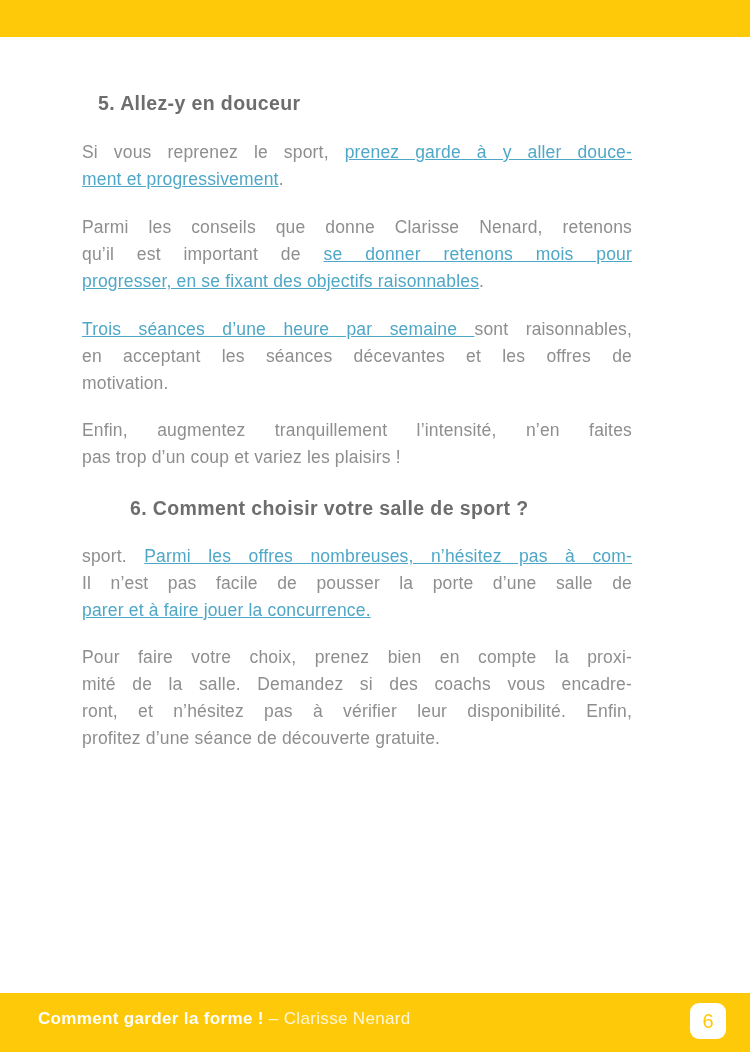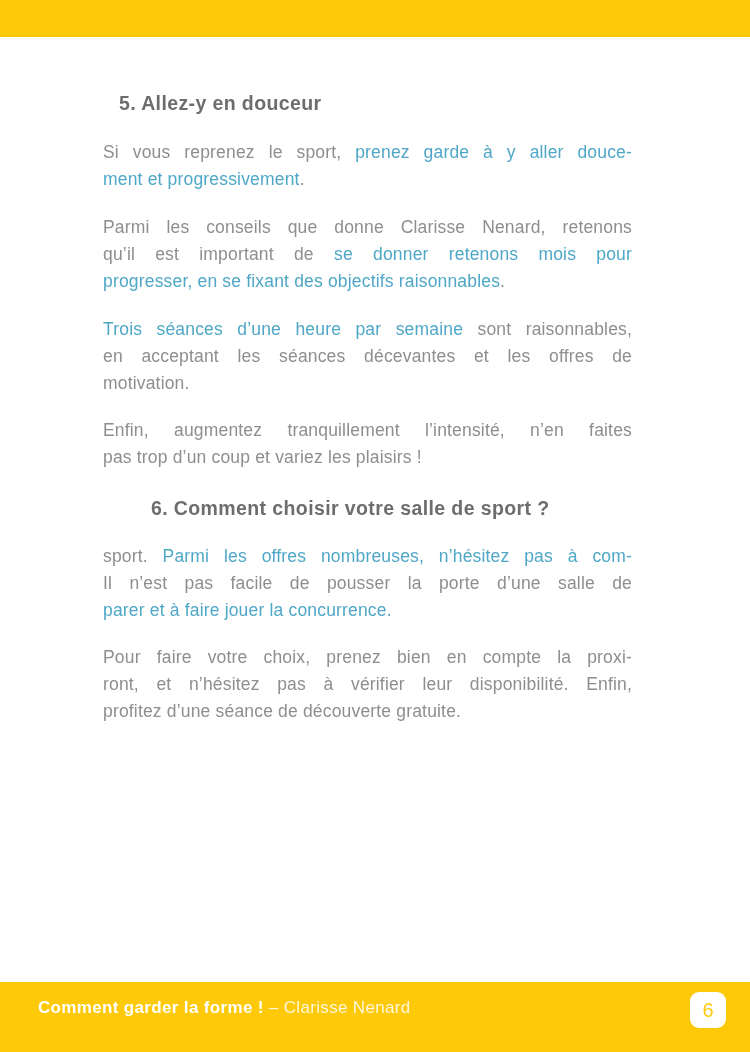--- a/index.html
+++ b/index.html
@@ -16,21 +16,21 @@
     background:#ffffff;
     font-family:"Liberation Sans", sans-serif;
     overflow:hidden;
   }
   .topbar{
     position:absolute;top:0;left:0;width:100%;height:37px;
     background:var(--yellow);
   }
   .content{
     position:absolute;top:37px;left:0;width:100%;
-    padding:0 118px 0 103px;
+    padding:0 118px 0 82px;
   }
   .heading{
     font-size:19.5px;
     font-weight:700;
     color:var(--heading);
     letter-spacing:0.02em;
     line-height:26px;
     margin-left:16px;
   }
   .h5{margin-top:53px;}
@@ -45,23 +45,23 @@
   .line{
     line-height:27px;
     text-align:left;
     white-space:normal;
   }
   .line.j{
     text-align:justify;
     text-align-last:justify;
   }
   .g{color:var(--gray);margin-top:46px;}
-  .b{color:var(--blue);}
+  .b{color:var(--blue);text-decoration:underline;}
   .footer{
-    position:absolute;bottom:0;left:0;width:100%;height:70px;
+    position:absolute;bottom:0;left:0;width:100%;height:59px;
     background:var(--yellow);
   }
   .footer-text{
     position:absolute;left:38px;top:15px;
     font-size:17px;line-height:22px;
     color:var(--white);
     letter-spacing:0.02em;
   }
   .footer-title{font-weight:700;color:var(--white);}
   .footer-author{font-weight:400;color:rgba(255,255,255,0.85);}
@@ -109,20 +109,21 @@
   <h2 class="heading h6">6. Comment choisir votre salle de sport ?</h2>
 
   <div class="para p5">
     <div class="line j"><span class="g">sport. </span><span class="b">Parmi les offres nombreuses, n’hésitez pas à com-</span></div>
     <div class="line j"><span class="g">Il n’est pas facile de pousser la porte d’une salle de</span></div>
     <div class="line"><span class="b">parer et à faire jouer la concurrence.</span></div>
   </div>
 
   <div class="para p6">
     <div class="line j"><span class="g">Pour faire votre choix, prenez bien en compte la proxi-</span></div>
+    <div class="line j"><span class="g">mité de la salle. Demandez si des coachs vous encadre-</span></div>
     <div class="line j"><span class="g">ront, et n’hésitez pas à vérifier leur disponibilité. Enfin,</span></div>
     <div class="line"><span class="g">profitez d’une séance de découverte gratuite.</span></div>
   </div>
 
 </div>
 
 <div class="footer">
   <div class="footer-text"><span class="footer-title">Comment garder la forme !</span><span class="footer-author"> – Clarisse Nenard</span></div>
   <div class="page-badge">
       <span>6</span>

